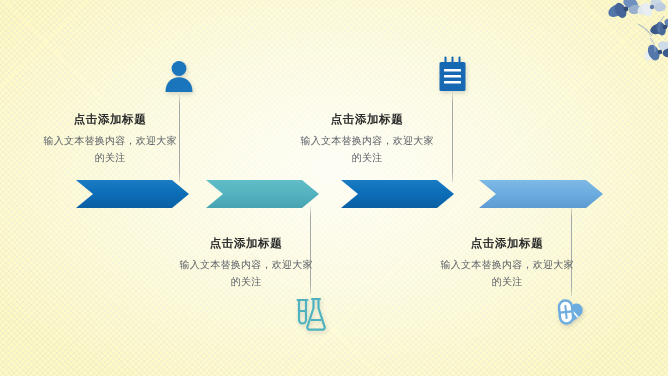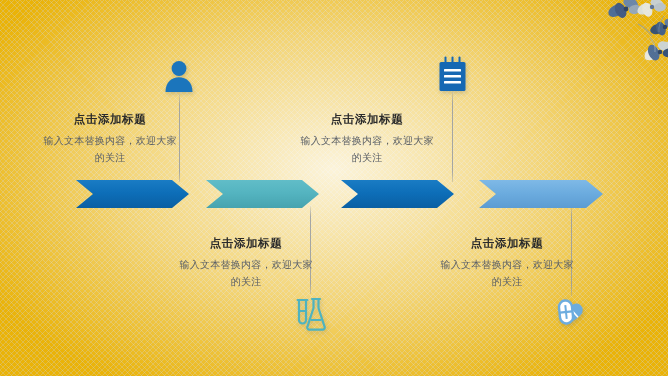--- a/index.html
+++ b/index.html
@@ -13,21 +13,21 @@
     overflow: hidden;
     font-family: "Liberation Sans", "DejaVu Sans", sans-serif;
     background: #fdfdfd;
   }
 
   
   .slide {
     position: relative;
     width: 668px;
     height: 376px;
-    background-color: #eab308;
+    background-color: #fef9c3;
     overflow: hidden;
   }
 
   
   .slide-texture {
     position: absolute;
     inset: 0;
     pointer-events: none;
     background-image:
       repeating-linear-gradient(45deg,

